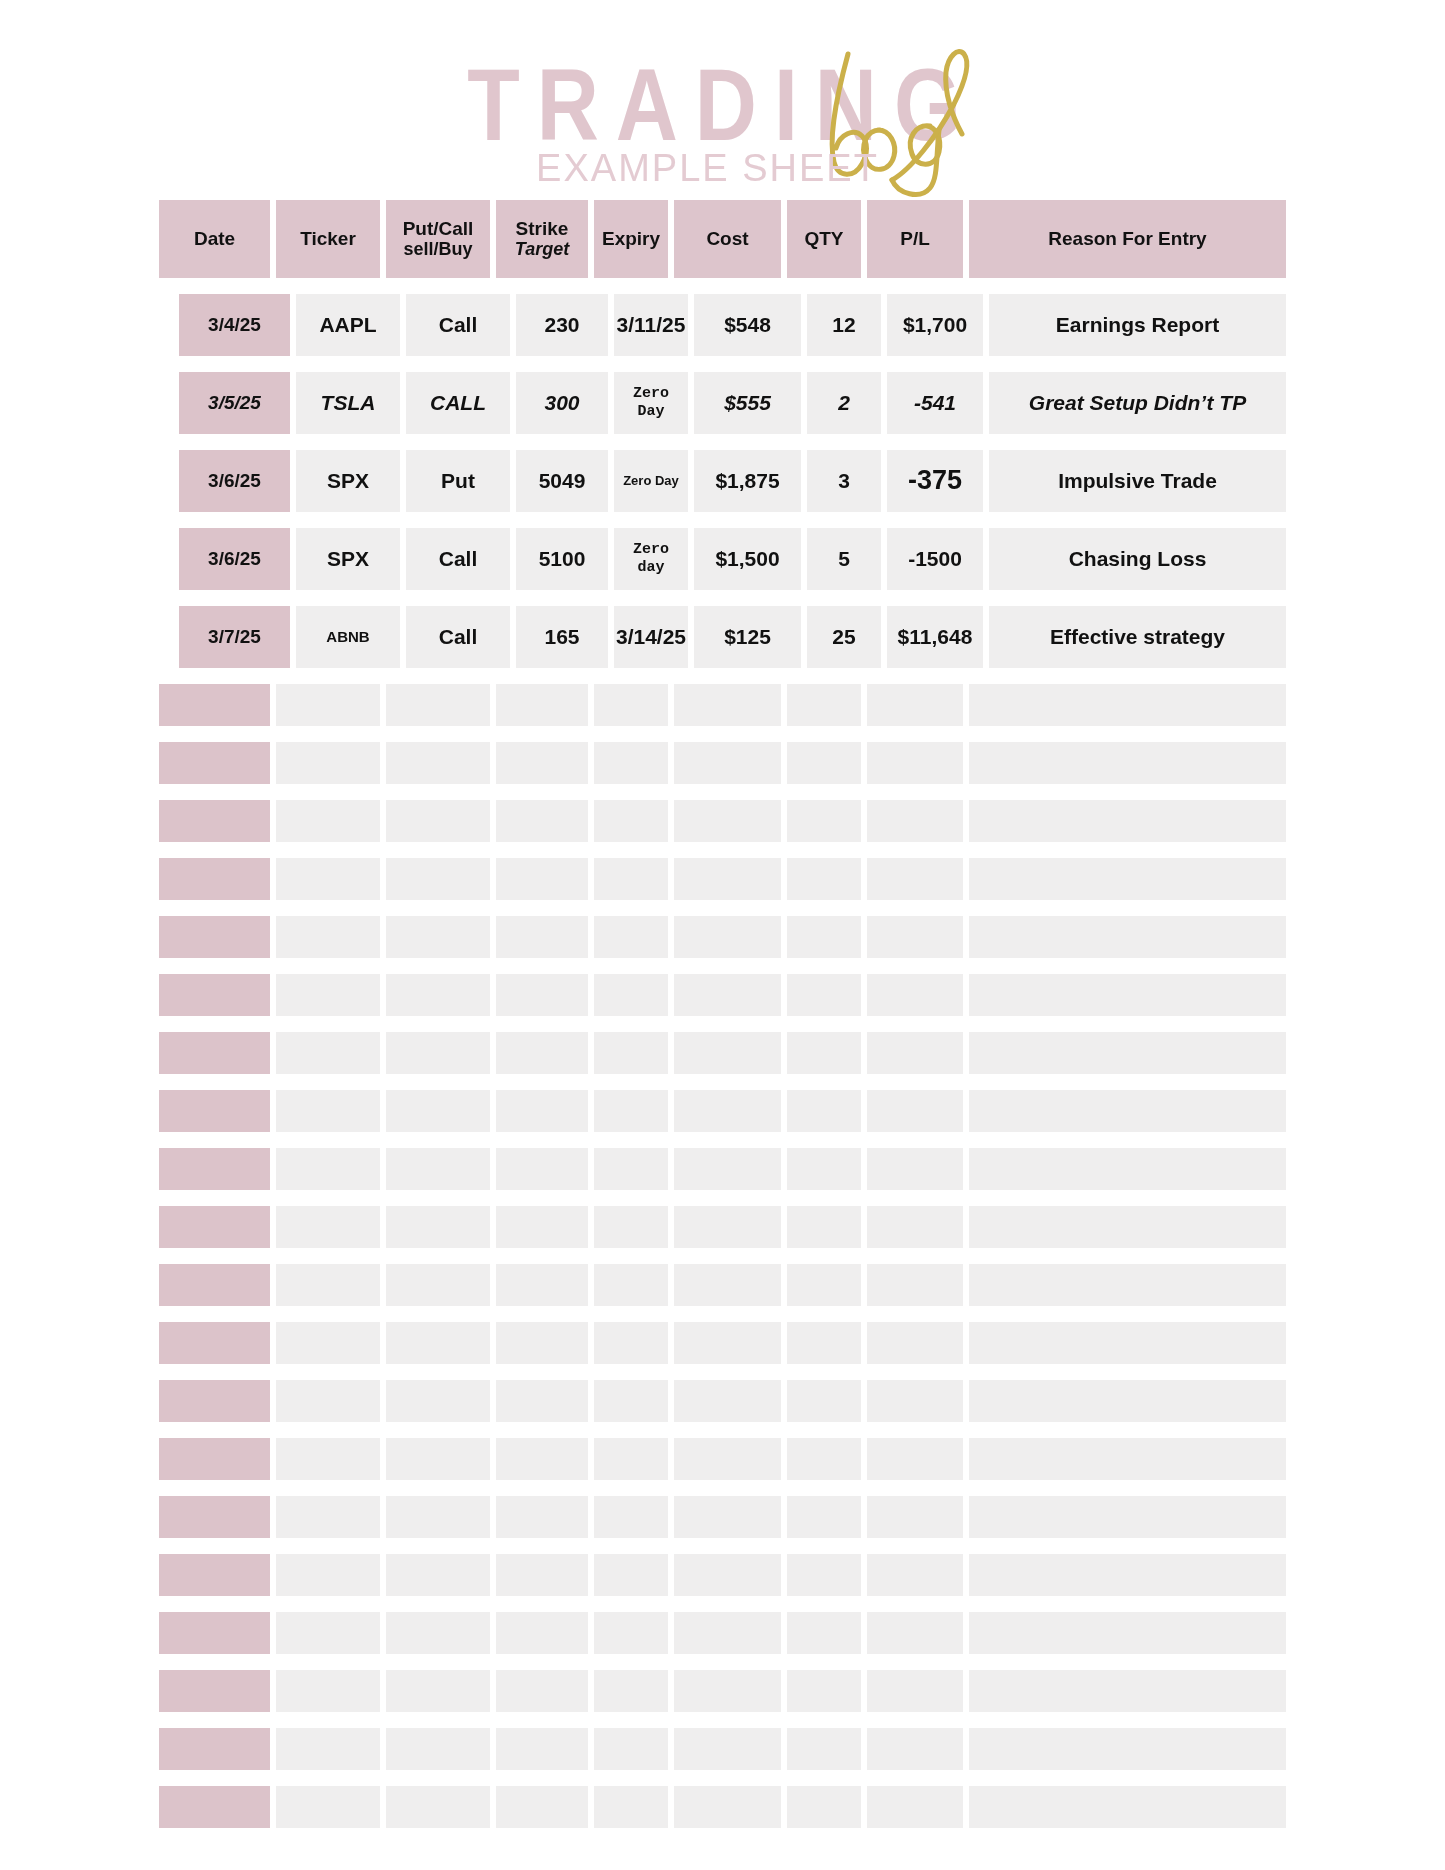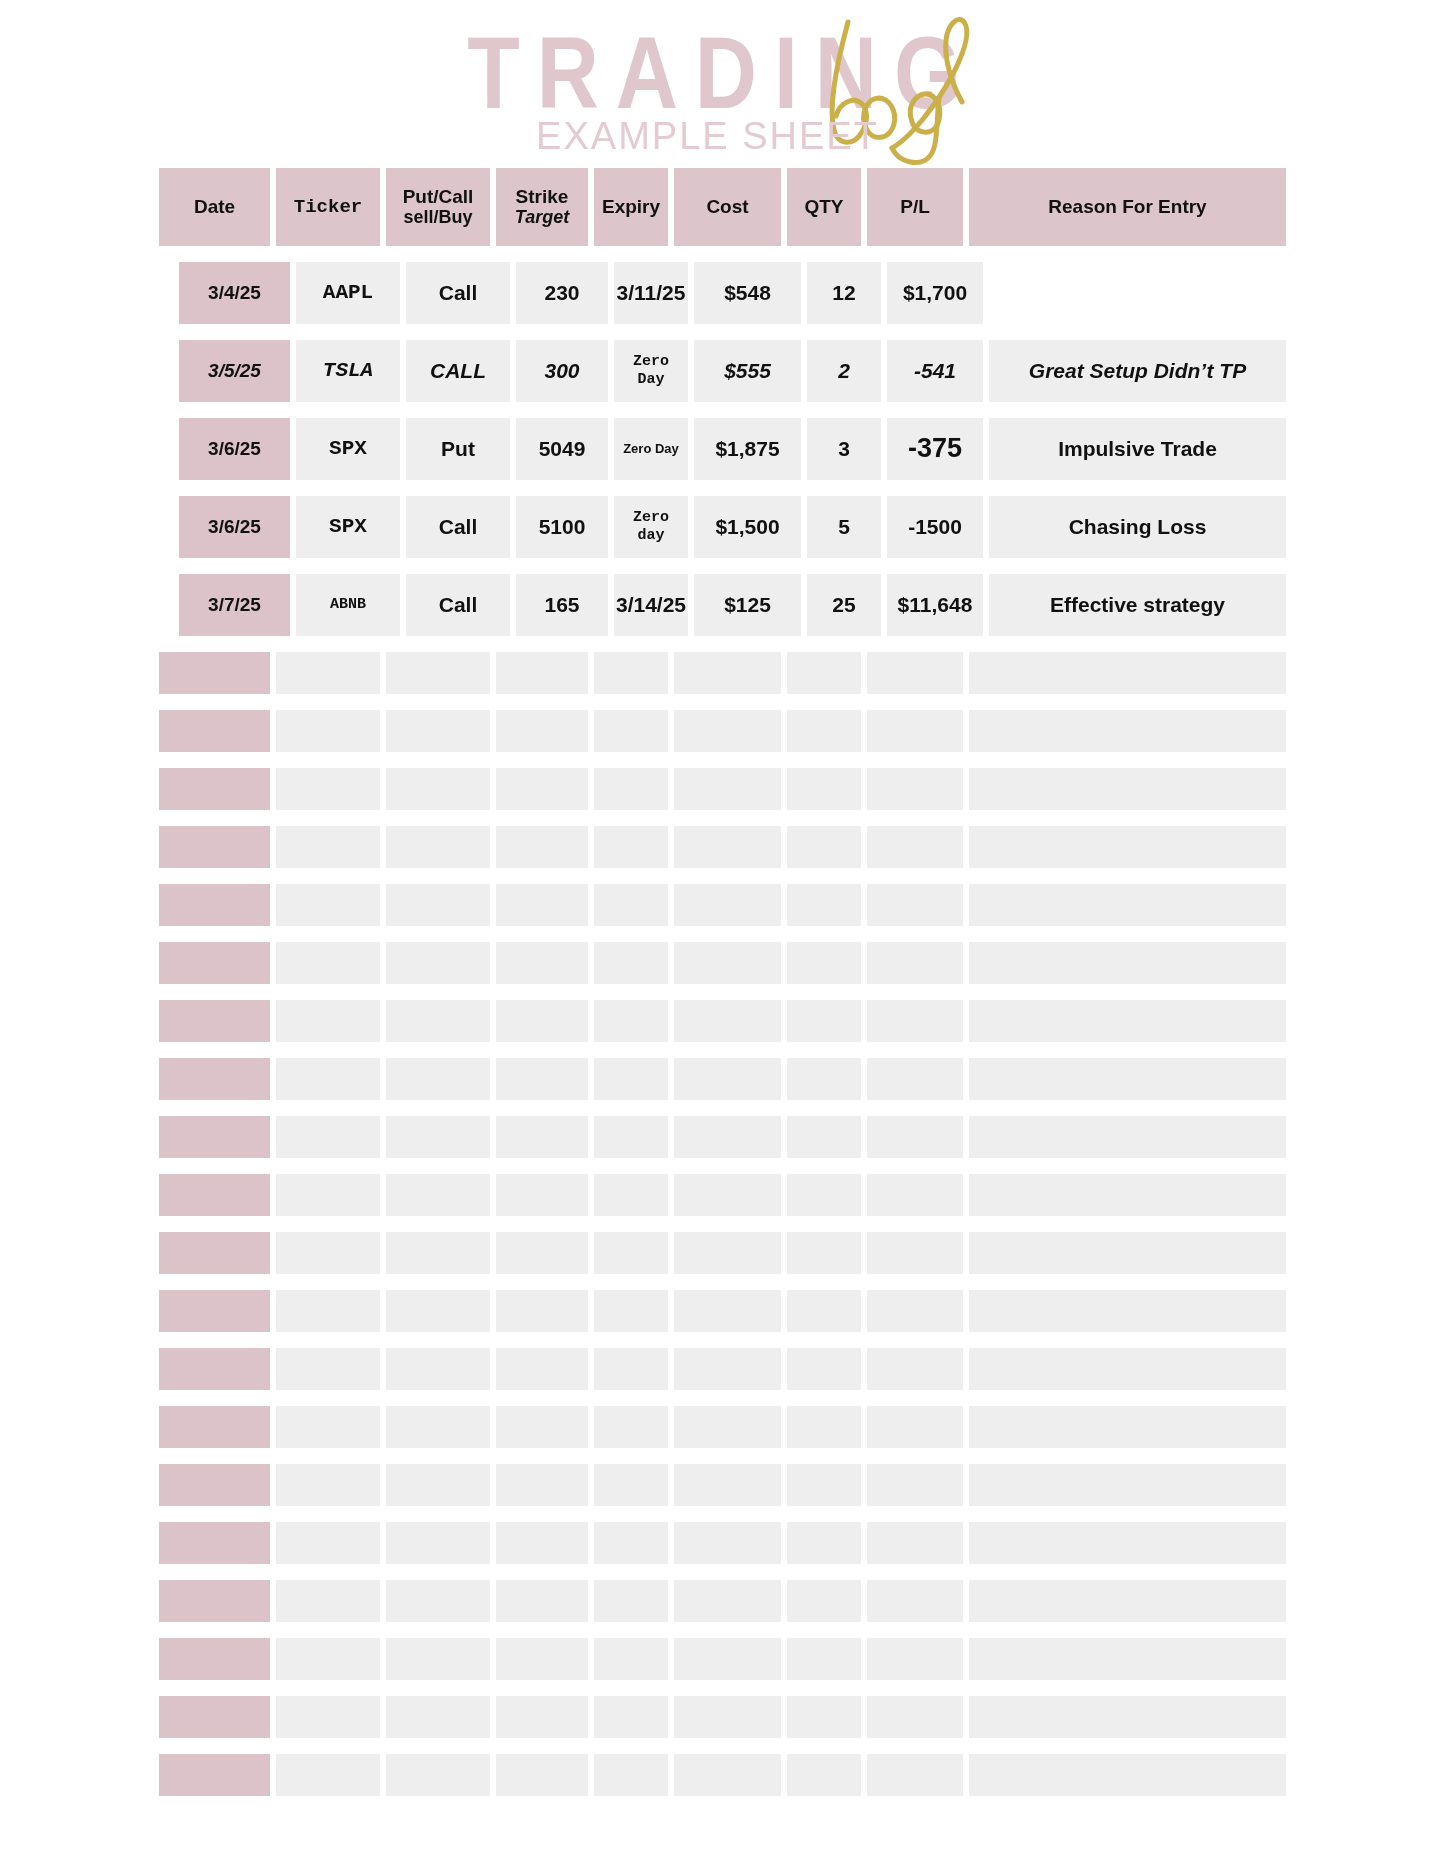--- a/index.html
+++ b/index.html
@@ -10,20 +10,21 @@
     background: #ffffff;
     font-family: "Liberation Sans", sans-serif;
     overflow: hidden;
   }
 
   
   #title-block {
     position: relative;
     width: 1445px;
     height: 168px;
+    margin-top: 32px;
   }
   #title-main {
     position: absolute;
     left: 0; right: 0;
     top: 18px;
     text-align: center;
     font-size: 86px;
     line-height: 92px;
     font-weight: 700;
     letter-spacing: 17px;
@@ -91,21 +92,21 @@
     font-weight: 700;
     font-size: 18px;
   }
   .hdr .cell .sub.ital {
     font-style: italic;
     font-size: 18px;
   }
 
   
   .c-date   { width: 111px; }
-  .c-ticker { width: 104px; font-family: Liberation Mono, monospace; }
+  .c-ticker { width: 104px; }
   .c-pc     { width: 104px; }
   .c-strike { width: 92px; text-align: center; }
   .c-expiry { width: 74px; }
   .c-cost   { width: 107px; }
   .c-qty    { width: 74px; }
   .c-pl     { width: 96px; }
   .c-reason { flex: 1 1 auto; }
 
   
   .drow { height: 62px; padding-left: 20px; }
@@ -194,20 +195,23 @@
         </div>
         <div class="cell c-cost">
           <span class="">$548</span>
         </div>
         <div class="cell c-qty">
           <span class="">12</span>
         </div>
         <div class="cell c-pl">
           <span class="">$1,700</span>
         </div>
+        <div class="cell c-reason">
+          <span class="reason-txt">Earnings Report</span>
+        </div>
       </div>
       <div class="row drow">
         <div class="cell c-date pink">
           <span class="date-txt ital">3/5/25</span>
         </div>
         <div class="cell c-ticker">
           <span class="ital">TSLA</span>
         </div>
         <div class="cell c-pc">
           <span class="ital">CALL</span>

